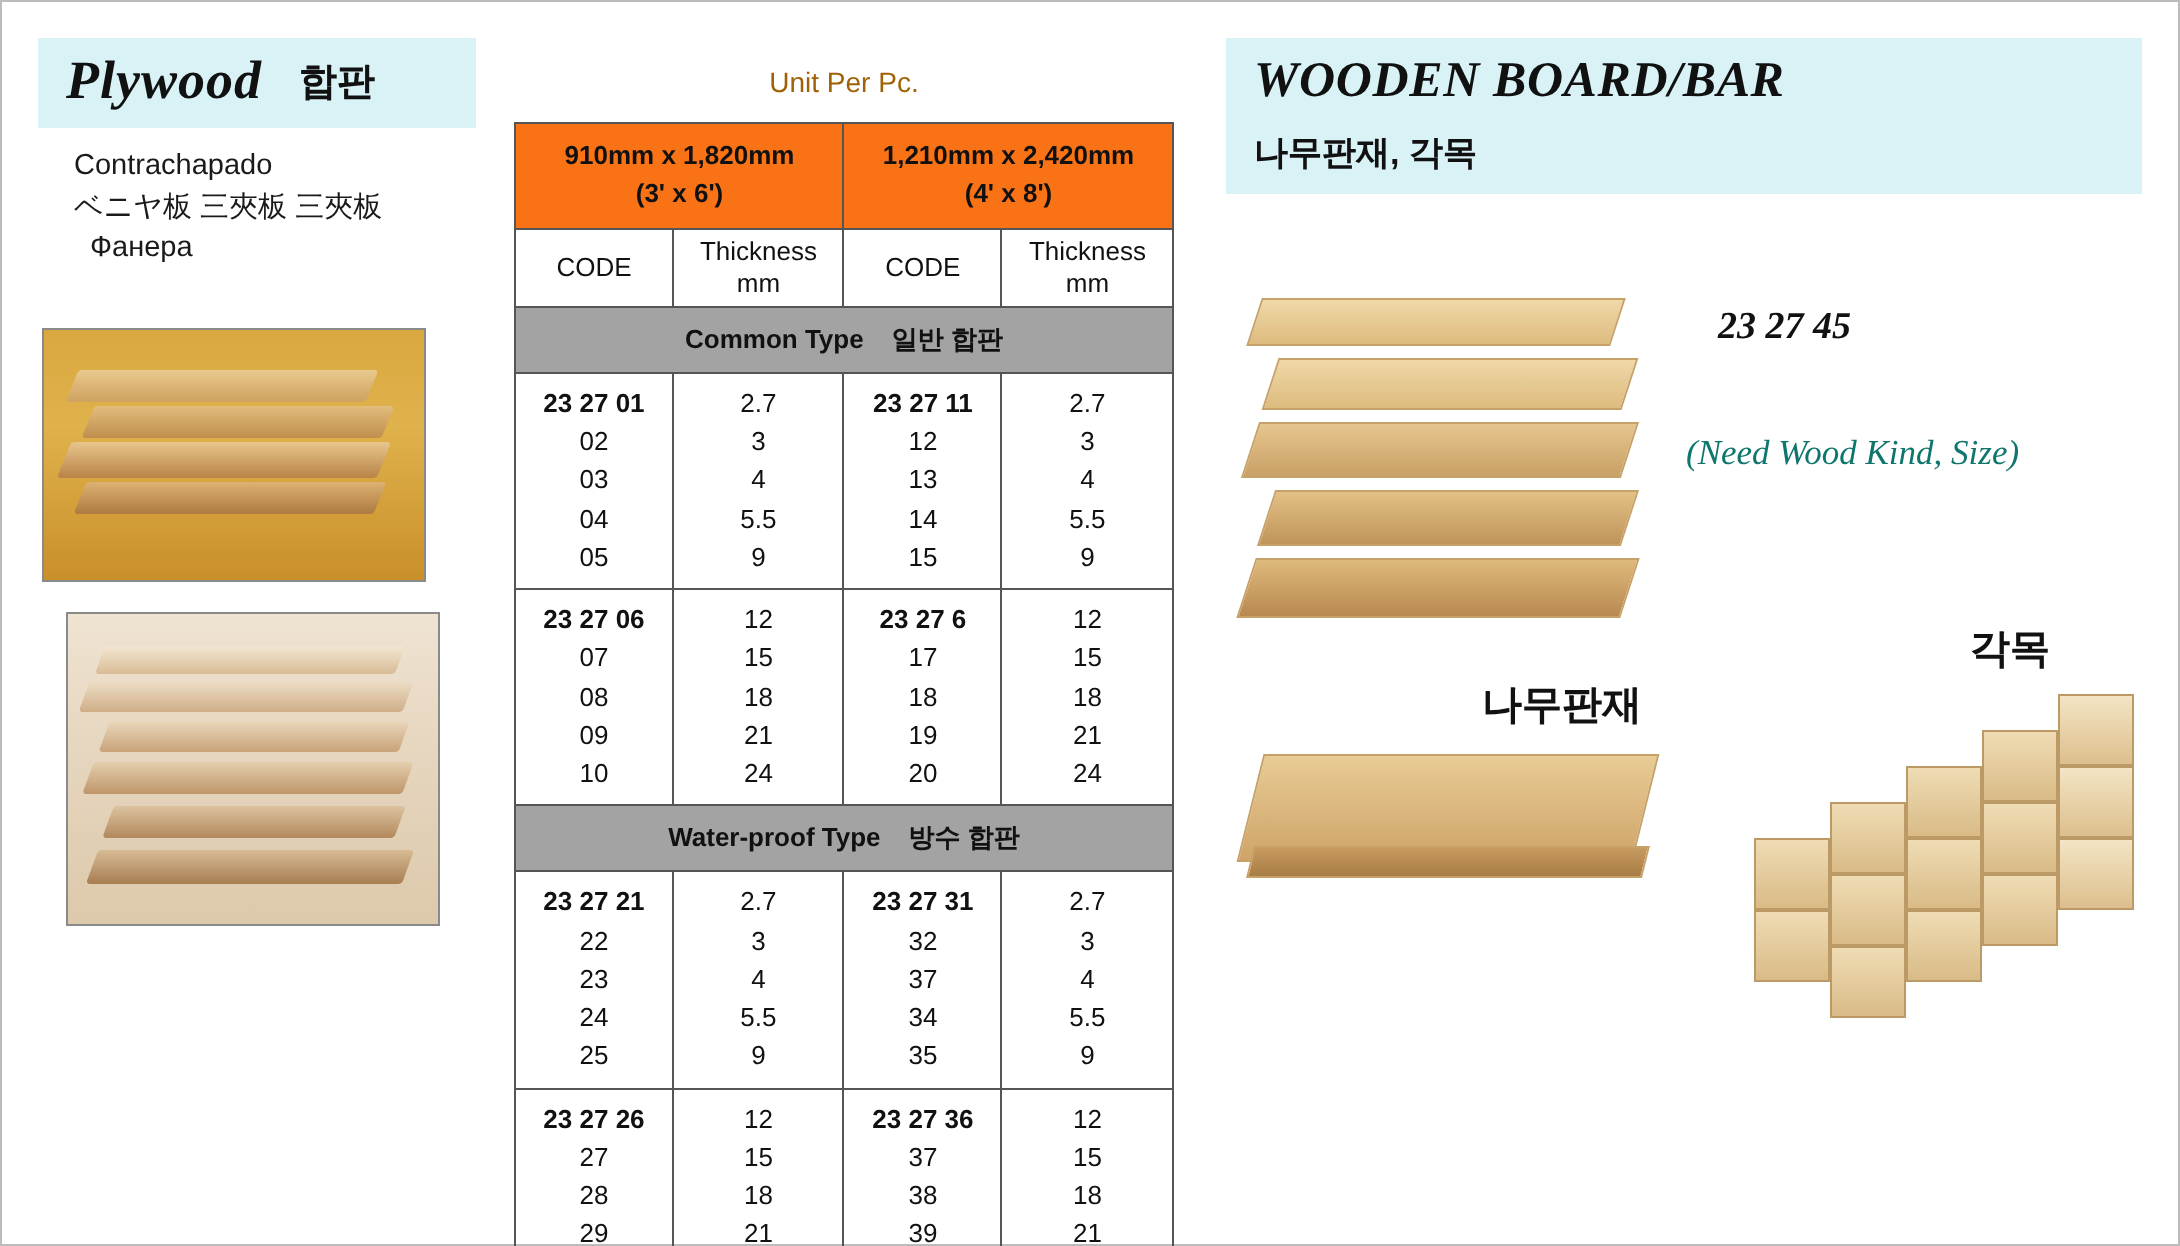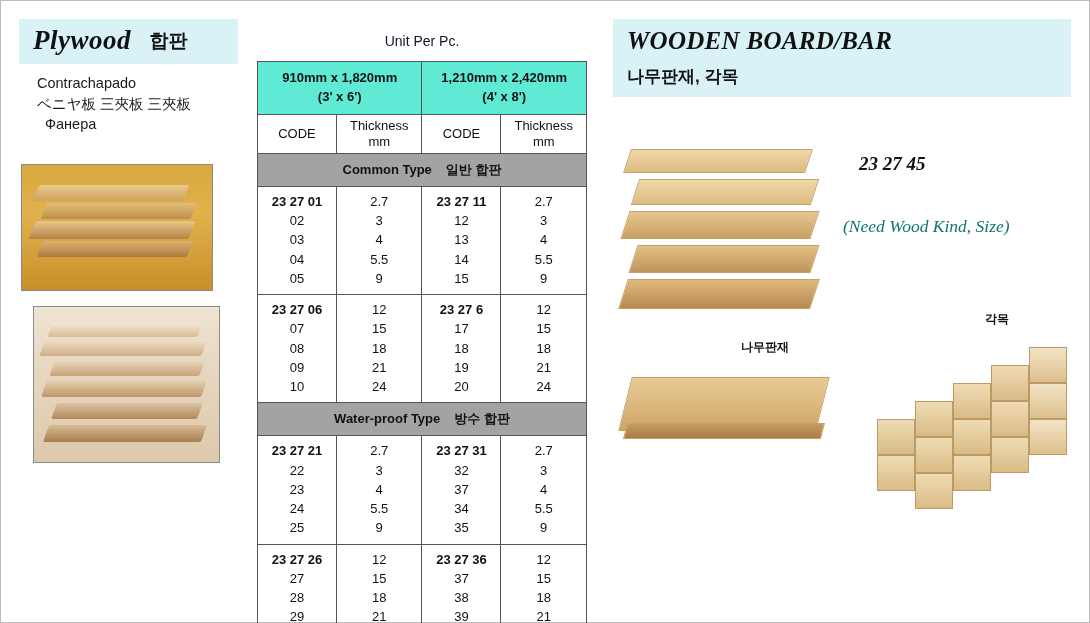--- a/index.html
+++ b/index.html
@@ -99,36 +99,36 @@
     top: 60px;
     width: 330px;
   }
   .unit-note {
     position: absolute;
     left: 256px;
     top: 32px;
     width: 330px;
     text-align: center;
     font-size: 14px;
-    color: #0f172a;
+    color: #a16207;
   }
   table.spec {
     border-collapse: collapse;
     width: 330px;
     table-layout: fixed;
   }
   table.spec td, table.spec th {
     border: 1px solid #555;
     font-size: 13px;
     text-align: center;
     padding: 0;
     color: #111;
   }
   .hdr-size {
-    background: #5eead4;
+    background: #f97316;
     font-weight: bold;
     font-size: 13.5px;
     height: 46px;
     line-height: 1.45;
     padding: 3px 2px !important;
   }
   .hdr-sub {
     height: 38px;
     font-size: 13px;
     line-height: 1.25;
@@ -193,21 +193,21 @@
     position: absolute;
     left: 842px;
     top: 215px;
     font-family: "Liberation Serif", serif;
     font-style: italic;
     font-size: 17.5px;
     color: #0f766e;
   }
   .cap {
     position: absolute;
-    font-size: 12px;
+    font-size: 20px;
     font-weight: bold;
     color: #111;
   }
   #caption-board { left: 740px; top: 338px; }
   #caption-bar { left: 984px; top: 310px; }
 
   
   #photo-board-stack {
     position: absolute;
     left: 618px; top: 138px; width: 218px; height: 200px;

